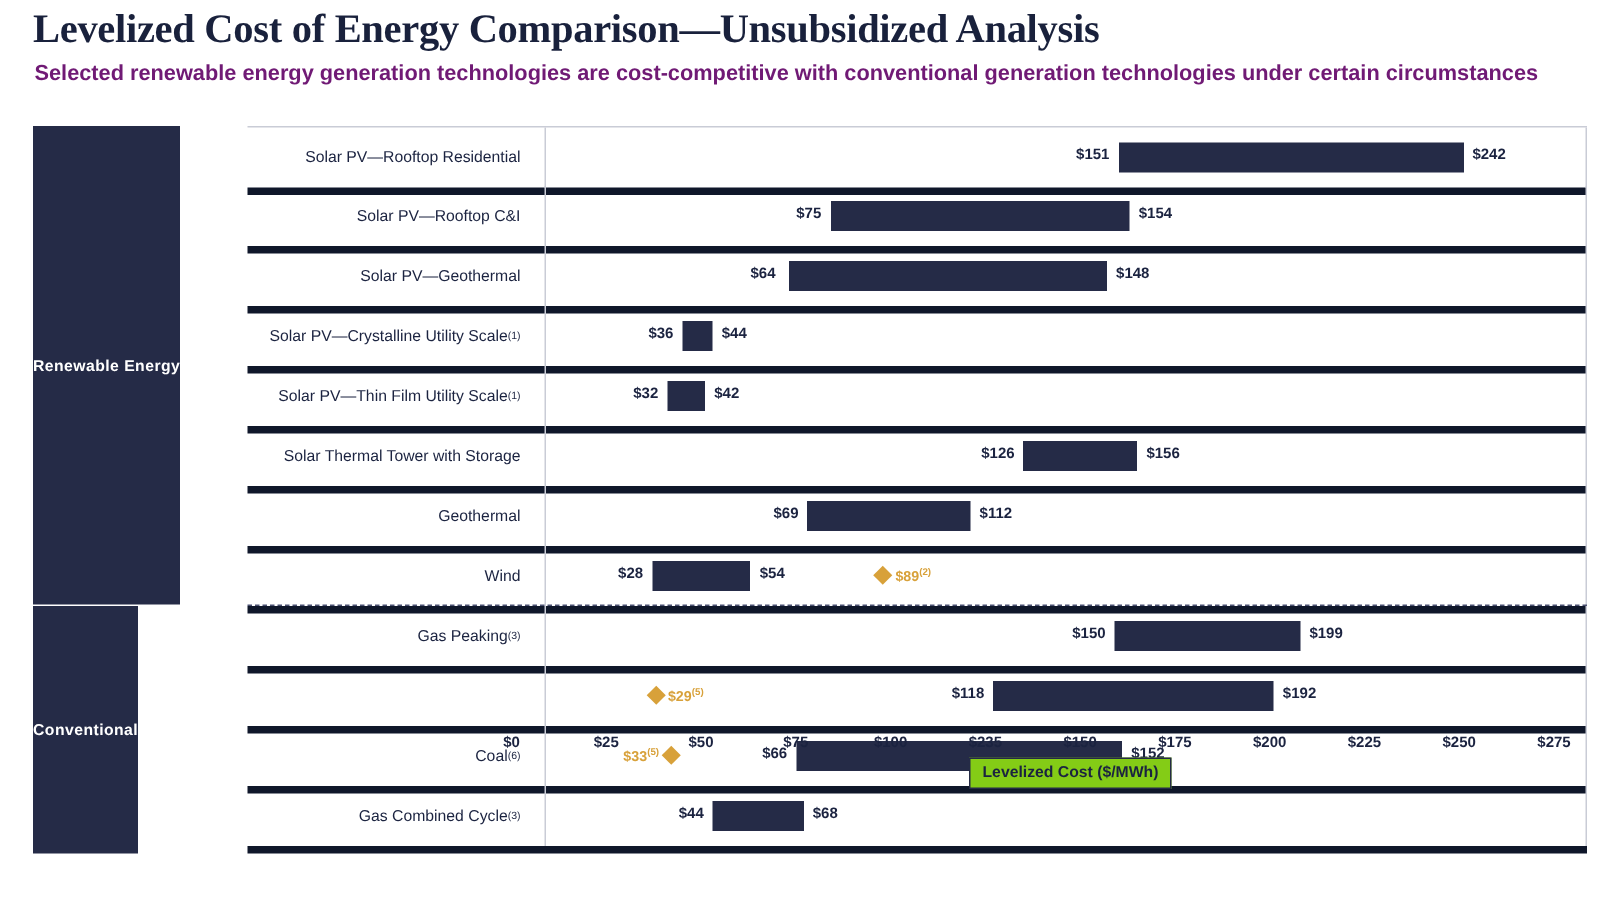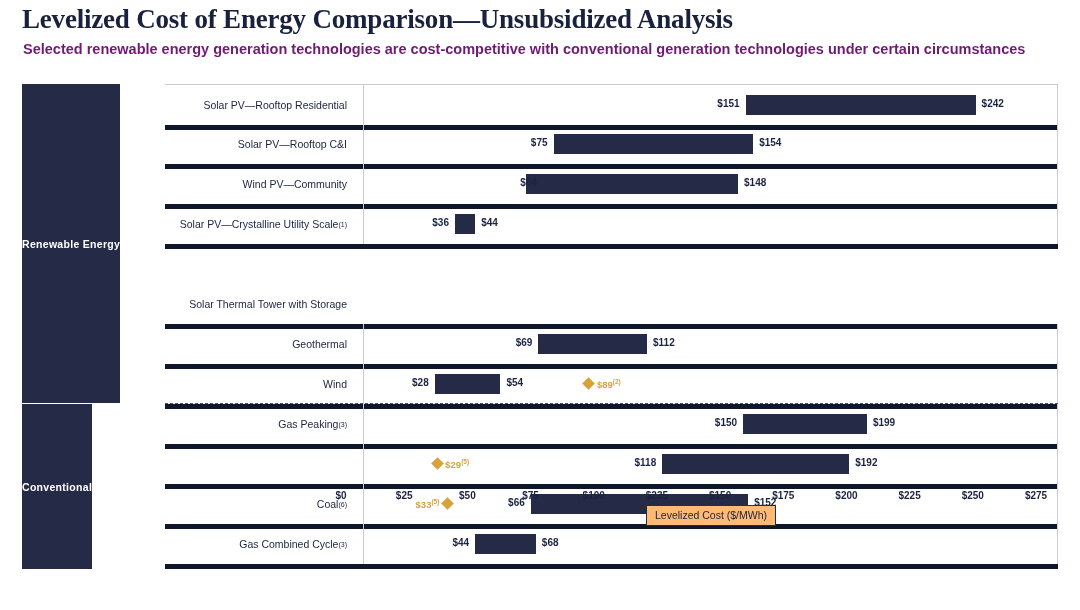--- a/index.html
+++ b/index.html
@@ -181,23 +181,23 @@
     transform: translateX(-50%);
     white-space: nowrap;
   }
   .axis-title {
     position: absolute;
     left: 646px;
     top: 505px;
     border: 1px solid #252b47;
     padding: 3px 8px 4px 8px;
     font-size: 10.5px;
-    font-weight: normal;
-    color: #1b2340;
-    background: #fdba74;
+    font-weight: bold;
+    color: #1b2340;
+    background: #84cc16;
     white-space: nowrap;
   }
 </style>
 </head>
 <body>
 
 <div class="page">
 
   <div class="title">Levelized Cost of Energy Comparison—Unsubsidized Analysis</div>
   <div class="subtitle">Selected renewable energy generation technologies are cost-competitive with conventional generation technologies under certain circumstances</div>
@@ -220,37 +220,50 @@
         </div>
         <div class="row" style="top: 40px;">
           <div class="row-label">Solar PV—Rooftop C&amp;I</div>
           <div class="plot">
             <div class="bar" style="left: 189.545px; width: 199.655px;"></div>
             <div class="val left" style="left: 143.545px; width: 40px;">$75</div>
             <div class="val" style="left: 395.2px;">$154</div>
           </div>
         </div>
         <div class="row" style="top: 80px;">
-          <div class="row-label">Wind PV—Community</div>
+          <div class="row-label">Solar PV—Geothermal</div>
           <div class="plot">
             <div class="bar" style="left: 161.745px; width: 212.291px;"></div>
-            <div class="val left" style="left: 133px; width: 40px;">$64</div>
+            <div class="val left" style="left: 113px; width: 40px;">$64</div>
             <div class="val" style="left: 380.036px;">$148</div>
           </div>
         </div>
         <div class="row" style="top: 120px;">
           <div class="row-label">Solar PV—Crystalline Utility Scale<sup>(1)</sup></div>
           <div class="plot">
             <div class="bar" style="left: 90.9818px; width: 20.2182px;"></div>
             <div class="val left" style="left: 44.9818px; width: 40px;">$36</div>
             <div class="val" style="left: 117.2px;">$44</div>
           </div>
         </div>
+        <div class="row" style="top: 160px;">
+          <div class="row-label">Solar PV—Thin Film Utility Scale<sup>(1)</sup></div>
+          <div class="plot">
+            <div class="bar" style="left: 80.8727px; width: 25.2727px;"></div>
+            <div class="val left" style="left: 34.8727px; width: 40px;">$32</div>
+            <div class="val" style="left: 112.145px;">$42</div>
+          </div>
+        </div>
         <div class="row" style="top: 200px;">
           <div class="row-label">Solar Thermal Tower with Storage</div>
+          <div class="plot">
+            <div class="bar" style="left: 318.436px; width: 75.8182px;"></div>
+            <div class="val left" style="left: 272.436px; width: 40px;">$126</div>
+            <div class="val" style="left: 400.255px;">$156</div>
+          </div>
         </div>
         <div class="row" style="top: 240px;">
           <div class="row-label">Geothermal</div>
           <div class="plot">
             <div class="bar" style="left: 174.382px; width: 108.673px;"></div>
             <div class="val left" style="left: 128.382px; width: 40px;">$69</div>
             <div class="val" style="left: 289.055px;">$112</div>
           </div>
         </div>
         <div class="row" style="top: 280px;">

